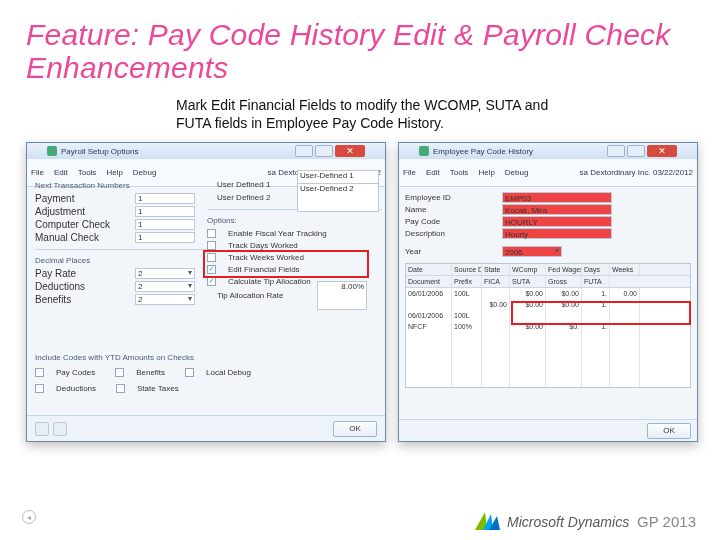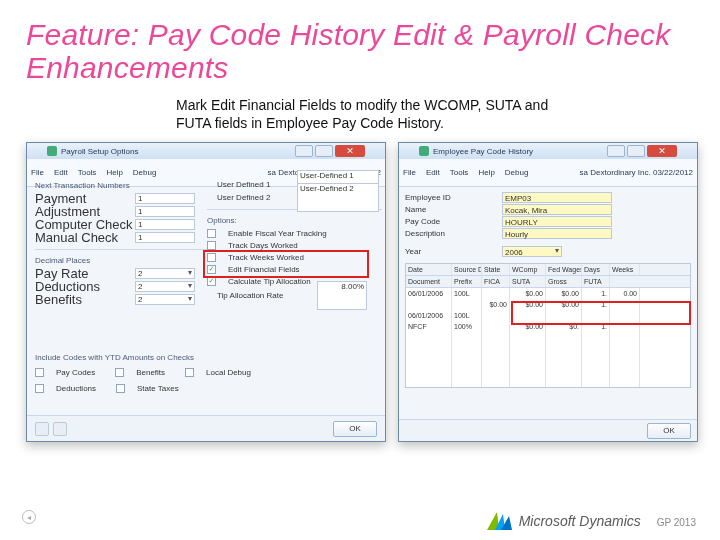--- a/index.html
+++ b/index.html
@@ -17,21 +17,21 @@
   .tb-min, .tb-max { width: 18px; height: 12px; background: #e6eef8; border: 1px solid #9bb4d0; border-radius: 2px; margin-left: 2px; }
   .menubar { height: 28px; background: #f6f9fd; border-bottom: 1px solid #c7d6e8; display: flex; align-items: center; padding: 0 4px; gap: 10px; }
   .menubar span { font-size: 8px; color: #2a3a55; }
   .mb-right { margin-left: auto; font-size: 8px; color: #4a5a75; }
   .winbody { padding: 6px 8px; background: #f2f6fb; }
 
   
   .w1 { left: 0; top: 0; width: 360px; height: 300px; }
   .grp-label { font-size: 8px; color: #4a5a75; margin: 4px 0 2px 0; }
   .row { display: flex; align-items: center; margin: 1px 0; height: 12px; }
-  .row .lbl { width: 100px; font-size: 13px; }
+  .row .lbl { width: 100px; font-size: 10px; }
   .row .fld { flex: 0 0 60px; height: 11px; background: #fff; border: 1px solid #bcc9da; font-size: 8px; padding: 0 2px; line-height: 9px; }
   .row .lbl2 { width: 80px; font-size: 8px; margin-left: 10px; }
   .row .fld2 { flex: 0 0 82px; height: 29px; background: #fff; border: 1px solid #bcc9da; font-size: 8px; padding: 0 2px; line-height: 9px; }
   .dd { position: relative; }
   .dd::after { content: "▾"; position: absolute; right: 2px; top: -1px; font-size: 8px; color: #556; }
   .hr { border-top: 1px solid #c7d6e8; margin: 6px 0; }
 
   .chk { display: flex; align-items: center; gap: 12px; height: 12px; font-size: 8px; }
   .cb { width: 9px; height: 9px; background: #fff; border: 1px solid #8fa5c0; display: inline-flex; align-items: center; justify-content: center; font-size: 7px; color: #2a6; }
   .cb.on::before { content: "✓"; }
@@ -47,21 +47,21 @@
   .fic { width: 14px; height: 14px; background: #e7eef7; border: 1px solid #bcc; border-radius: 2px; }
 
   .inc-group { position: absolute; left: 8px; top: 206px; right: 8px; }
   .inc-row { display: flex; gap: 20px; margin-top: 4px; }
 
   
   .w2 { left: 372px; top: 0; width: 300px; height: 300px; }
   .w2 .winbody { padding: 4px 6px; }
   .pair { display: flex; align-items: center; height: 12px; gap: 35px; }
   .pair .pl { width: 62px; font-size: 8px; }
-  .pair .pv { width: 110px; height: 11px; background: #fef9c3; border: 1px solid #bcc9da; font-size: 8px; padding: 1px 2px; line-height: 9px; }
+  .pair .pv { width: 110px; height: 11px; background: #ef4444; border: 1px solid #bcc9da; font-size: 8px; padding: 1px 2px; line-height: 9px; }
 
   .grid { margin-top: 6px; border: 1px solid #bcc9da; background: #fff; font-size: 7px; }
   .gh, .gr { display: flex; }
   .gh { background: #edf2f9; border-bottom: 1px solid #c7d6e8; }
   .gc { border-right: 1px solid #dbe4ef; padding: 1px 2px; height: 11px; line-height: 9px; overflow: hidden; white-space: nowrap; text-align: right; }
   .gh .gc { text-align: left; }
   .gc.c1 { width: 46px; text-align: left; }
   .gc.c2 { width: 30px; text-align: left; }
   .gc.c3 { width: 28px; }
   .gc.c4 { width: 36px; }
@@ -73,21 +73,21 @@
   .gr.empty .gc { background: #fff; }
 
   .w2-foot { position: absolute; left: 0; right: 0; bottom: 0; height: 22px; border-top: 1px solid #c7d6e8; background: #eef3fa; display: flex; align-items: center; justify-content: flex-end; padding: 0 6px; }
 
   .redbox2 { position: absolute; border: 2px solid #e02020; pointer-events: none; }
 
   
   .brand { position: absolute; right: 24px; bottom: 8px; display: flex; align-items: center; gap: 6px; }
   .brand-logo { width: 28px; height: 22px; }
   .brand-text { font-size: 14px; font-style: italic; color: #5a5a5a; font-family: "Segoe UI", sans-serif; }
-  .brand-text .tag { font-style: normal; font-size: 10px; color: #888; margin-left: 12px; }
+  .brand-text .tag { font-style: normal; font-size: 15px; color: #888; margin-left: 4px; }
   .page-marker { position: absolute; left: 22px; bottom: 16px; width: 14px; height: 14px; border: 1px solid #bbb; border-radius: 50%; display: flex; align-items: center; justify-content: center; font-size: 8px; color: #aaa; }
 </style>
 </head>
 <body>
 
 <div class="slide">
   <h1 class="title">Feature: Pay Code History Edit &amp; Payroll Check Enhancements</h1>
   <p class="desc">Mark Edit Financial Fields to modify the WCOMP, SUTA and FUTA fields in Employee Pay Code History.</p>
 
   <div class="canvas">

